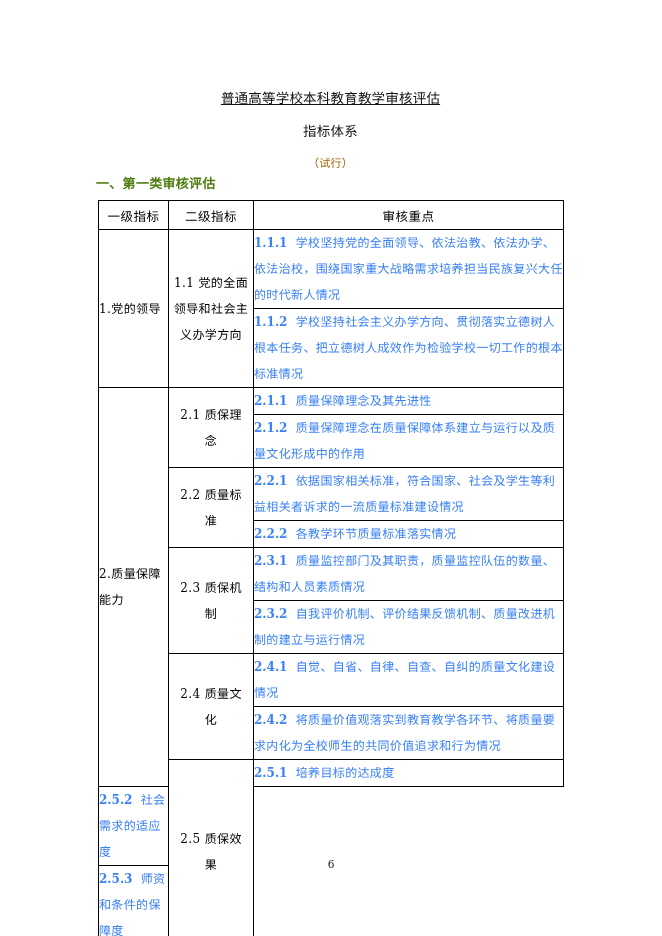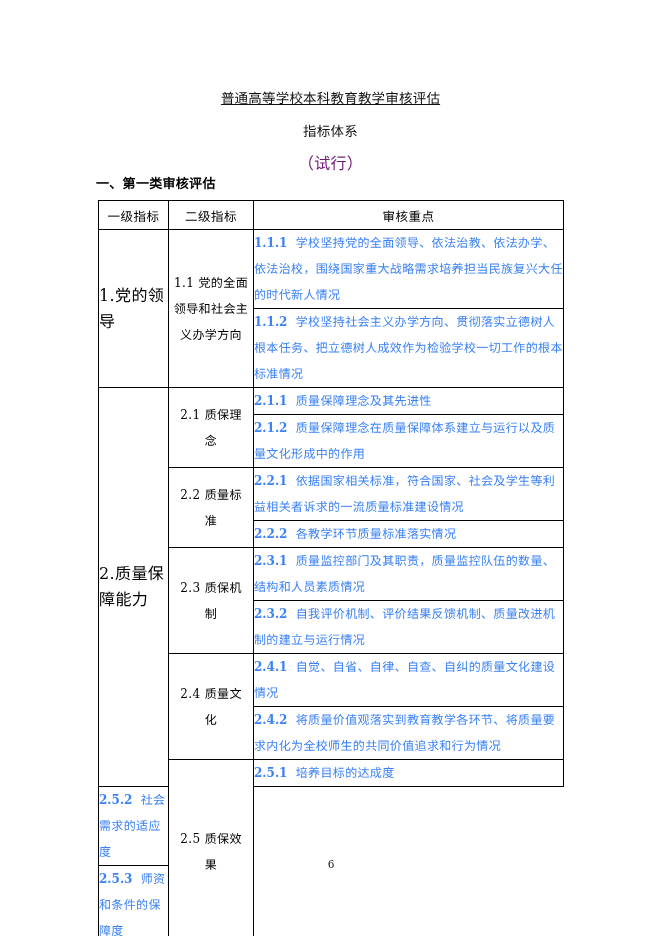--- a/index.html
+++ b/index.html
@@ -44,36 +44,36 @@
   }
   .doc-subtitle {
     font-family: "DejaVu Sans", "Liberation Sans", sans-serif;
     font-size: 13.5px;
     line-height: 33px;
     letter-spacing: 0.2px;
     color: #111;
   }
   .doc-trial {
     font-family: "DejaVu Sans", "Liberation Sans", sans-serif;
-    font-size: 16px;
+    font-size: 11px;
     line-height: 31px;
     letter-spacing: 0.2px;
-    color: #701a75;
+    color: #a16207;
   }
 
   
   .section-heading {
     position: absolute;
     left: 96px;
     top: 173px;
     font-family: "DejaVu Sans", "Liberation Sans", sans-serif;
     font-weight: bold;
     font-size: 13px;
     letter-spacing: 0.3px;
-    color: #000000;
+    color: #4d7c0f;
   }
 
   
   .eval-table {
     position: absolute;
     left: 98px;
     top: 200px;
     width: 465px;
     border-collapse: collapse;
     table-layout: fixed;
@@ -96,21 +96,21 @@
     font-family: "DejaVu Serif", "Liberation Serif", serif;
     font-size: 12.5px;
     letter-spacing: 0.5px;
     color: #000;
   }
 
   
   .l1-cell {
     text-align: left;
     font-family: "DejaVu Serif", "Liberation Serif", serif;
-    font-size: 16px;
+    font-size: 12px;
     line-height: 26px;
     letter-spacing: 0.4px;
     padding: 0 4px 0 6px;
     color: #000;
   }
   
   .l2-cell {
     text-align: center;
     font-family: "DejaVu Serif", "Liberation Serif", serif;
     font-size: 12px;

